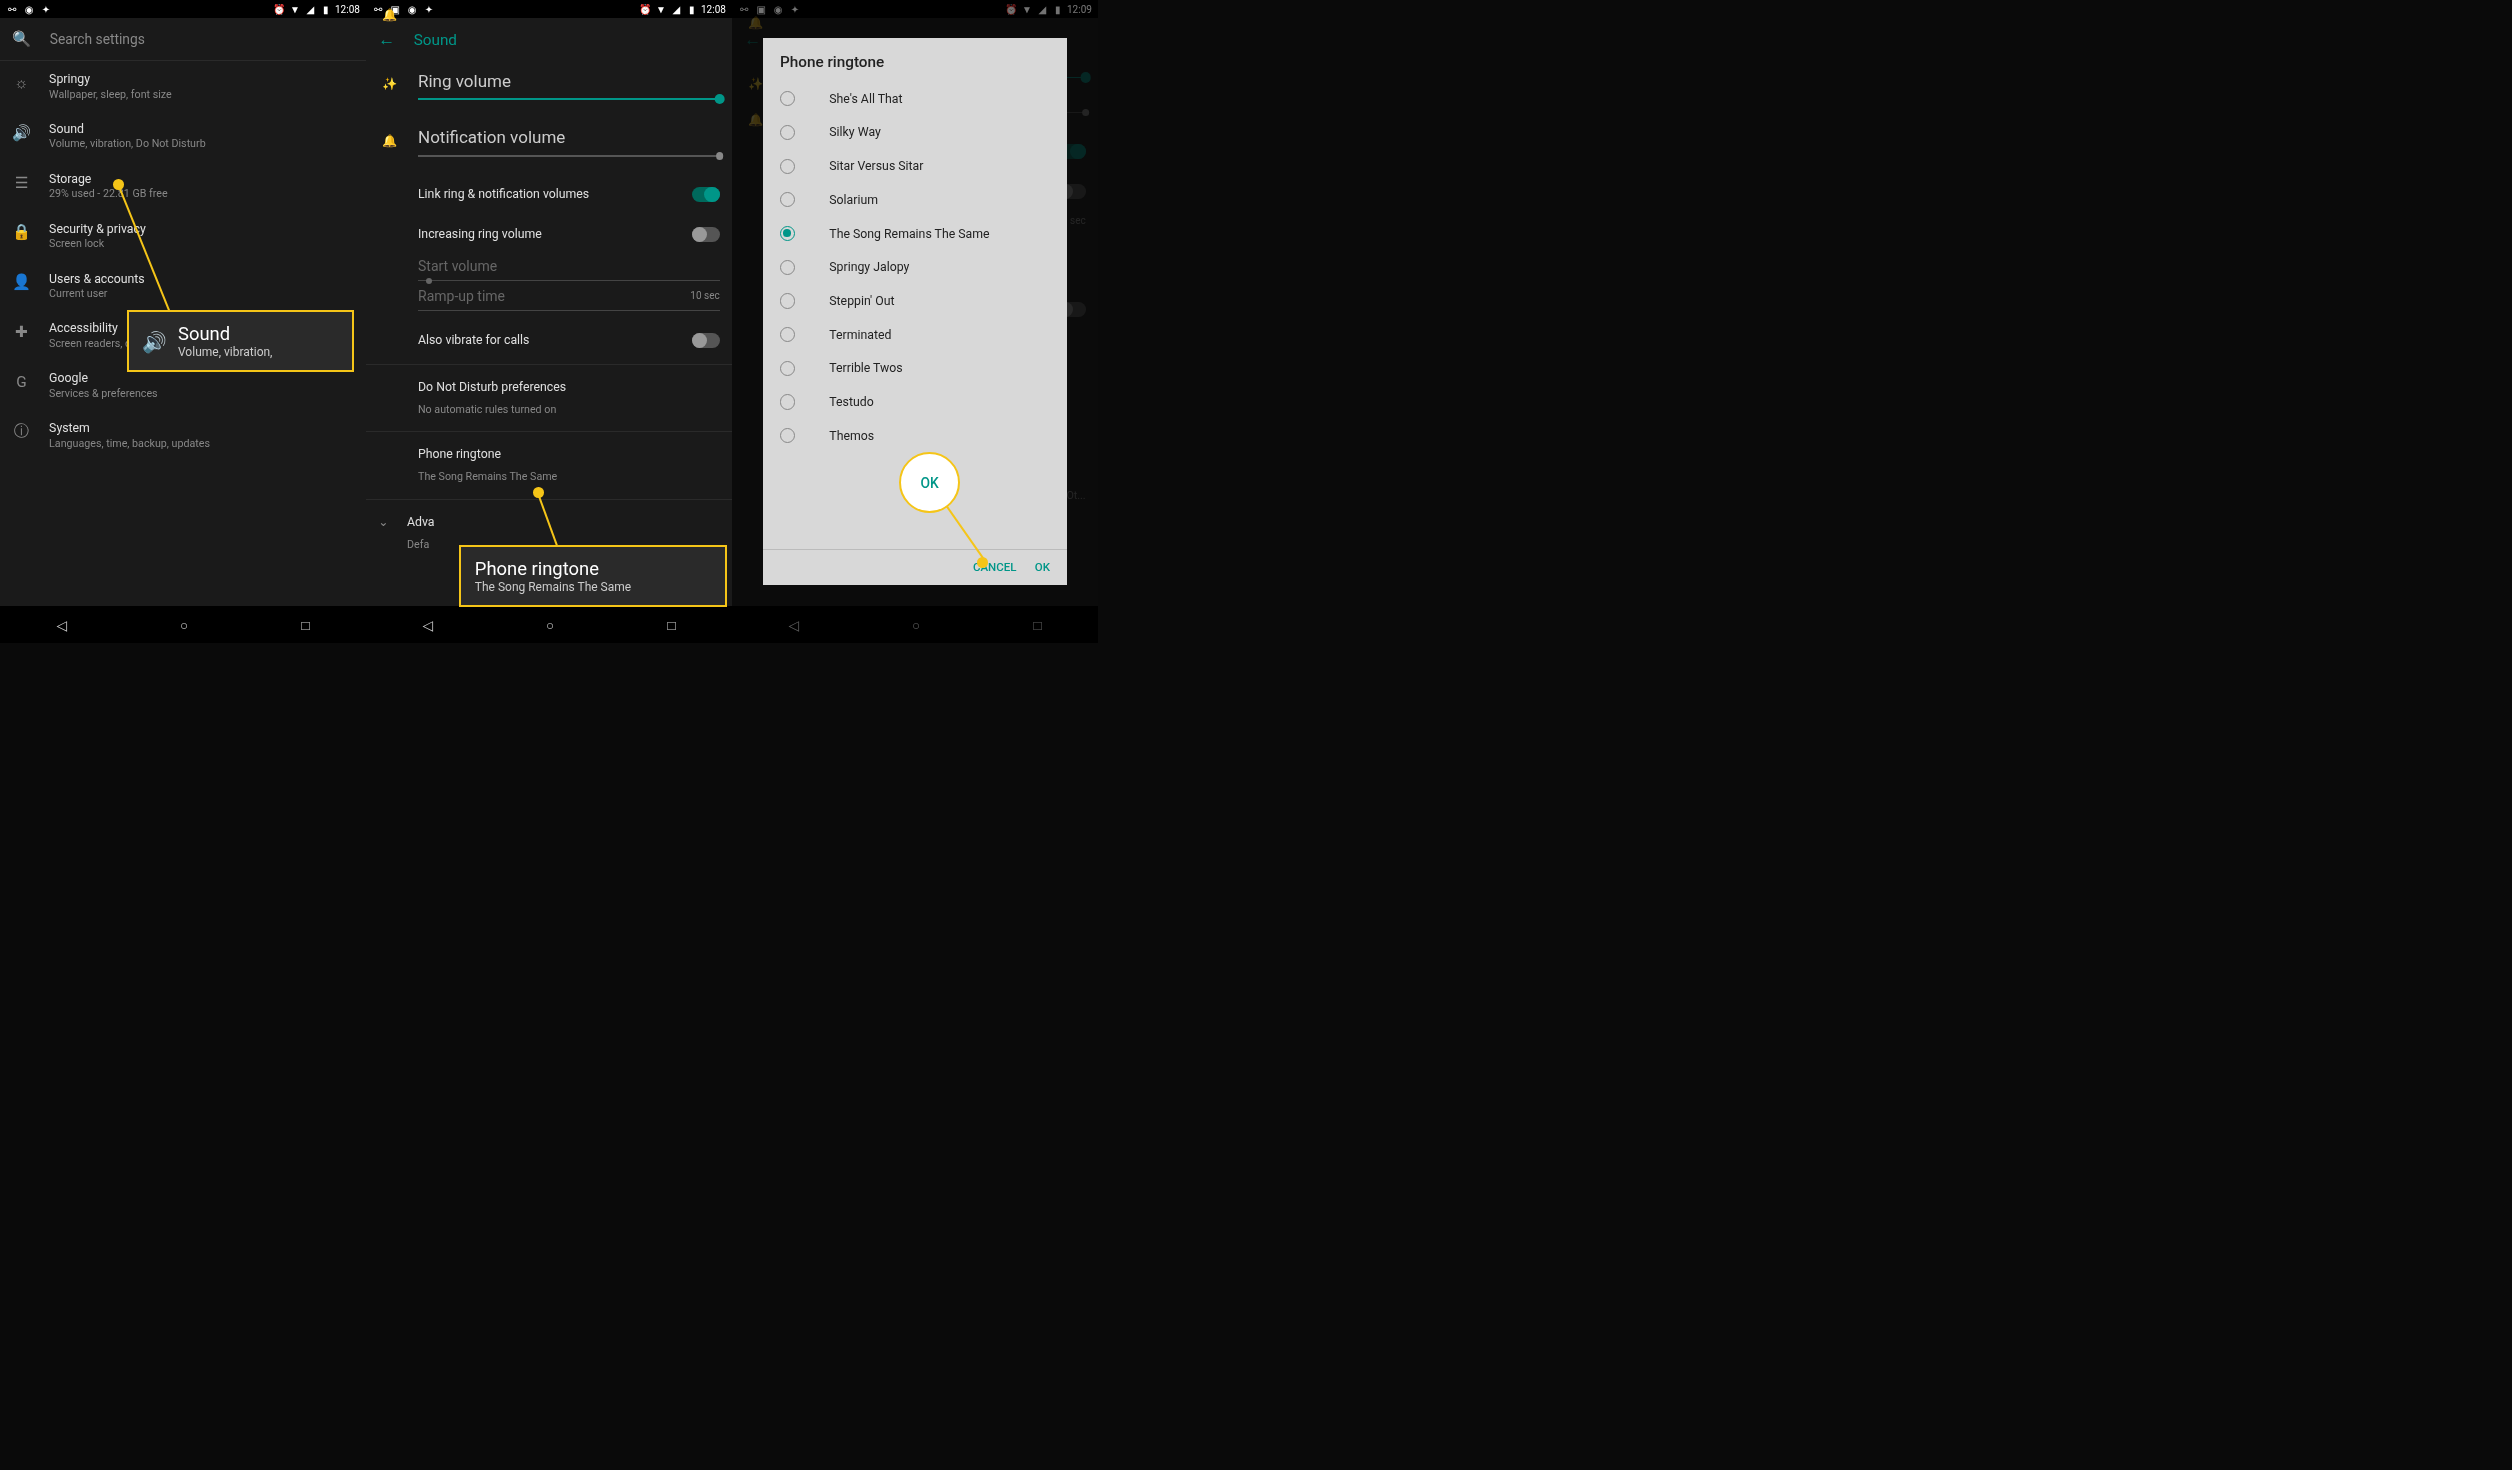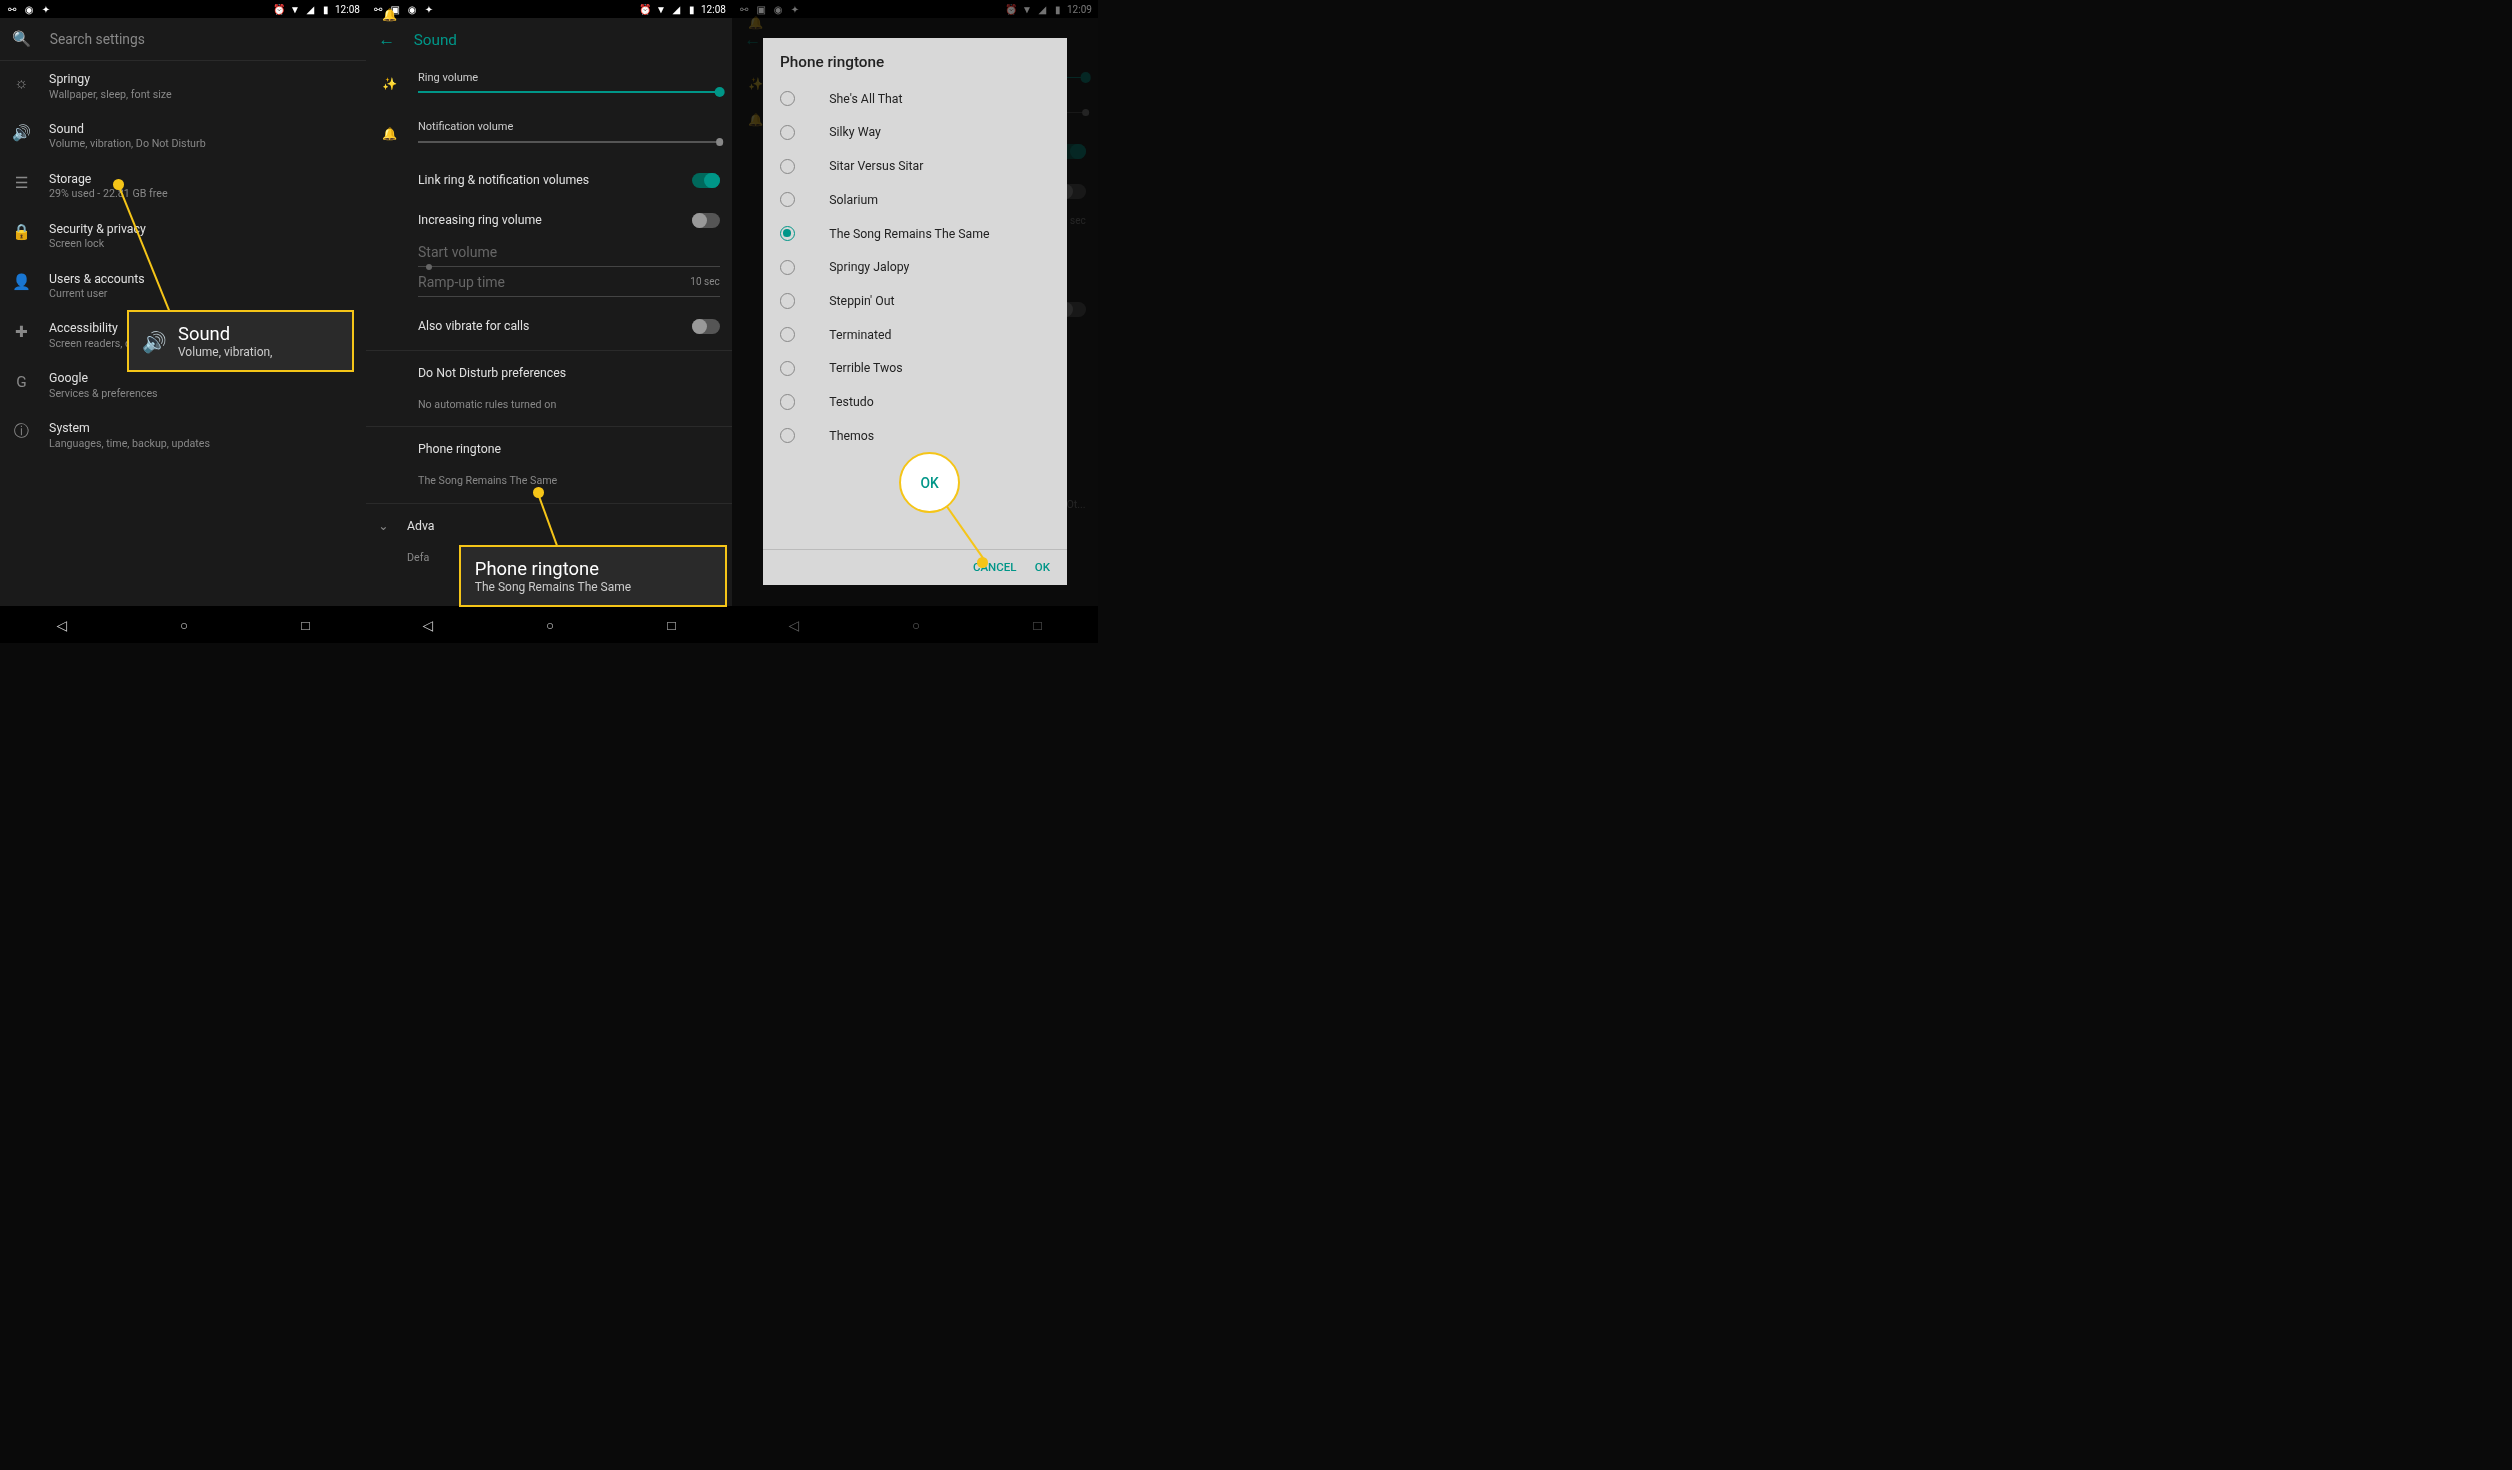--- a/index.html
+++ b/index.html
@@ -17,29 +17,29 @@
 .header-title{color:#009688;font-size:15.3px;font-weight:400}
 .settings-list{padding:0}
 .setting-item{display:flex;align-items:flex-start;padding:10.7px 12.3px;gap:18.4px}
 .setting-icon{width:18.4px;height:18.4px;color:#888;display:flex;align-items:center;justify-content:center;font-size:15.3px;margin-top:1.5px}
 .setting-text{flex:1}
 .setting-title{color:#e0e0e0;font-size:12.3px;margin-bottom:1.5px}
 .setting-sub{color:#888;font-size:10.7px}
 .sound-content{padding:0}
 .sound-section{padding:9.2px 12.3px 9.2px 52px;position:relative}
 .section-icon{position:absolute;left:15.3px;top:13.8px;color:#888;width:18.4px;height:18.4px;display:flex;align-items:center;justify-content:center}
-.section-label{color:#ccc;font-size:11px;margin-bottom:7.7px}
+.section-label{color:#ccc;font-size:17px;margin-bottom:7.7px}
 .slider{height:1.5px;background:#555;position:relative;margin:6.1px 0 9.2px}
 .slider-fill{height:1.5px;background:#009688;position:absolute;left:0}
 .slider-thumb{width:10.7px;height:10.7px;border-radius:50%;background:#009688;position:absolute;top:-4.6px;transform:translateX(-50%)}
 .slider-dim .slider-thumb{background:#888;width:7.7px;height:7.7px;top:-3.1px}
 .sound-row{display:flex;align-items:flex-start;justify-content:space-between;padding:12.3px 12.3px 12.3px 52px;position:relative}
 .row-text{flex:1}
 .row-title{color:#e0e0e0;font-size:12.3px}
-.row-sub{color:#888;font-size:10.7px;margin-top:18px}
+.row-sub{color:#888;font-size:10.7px;margin-top:9px}
 .toggle{width:27.6px;height:15.3px;border-radius:7.7px;background:#555;position:relative}
 .toggle.on{background:#00695c}
 .toggle-knob{width:15.3px;height:15.3px;border-radius:50%;background:#999;position:absolute;top:0;left:0}
 .toggle.on .toggle-knob{background:#009688;left:12.3px}
 .sub-slider-row{padding:3.1px 12.3px 3.1px 52px;display:flex;justify-content:space-between;align-items:center}
 .sub-label{color:#666;font-size:14px}
 .sub-value{color:#888;font-size:10px}
 .mini-slider{height:1.5px;background:#444;margin:3.1px 0;position:relative}
 .mini-dot{width:6.1px;height:6.1px;border-radius:50%;background:#666;position:absolute;top:-2.3px;left:7.7px}
 .divider{height:0.8px;background:#2a2a2a;margin:3.1px 0}

